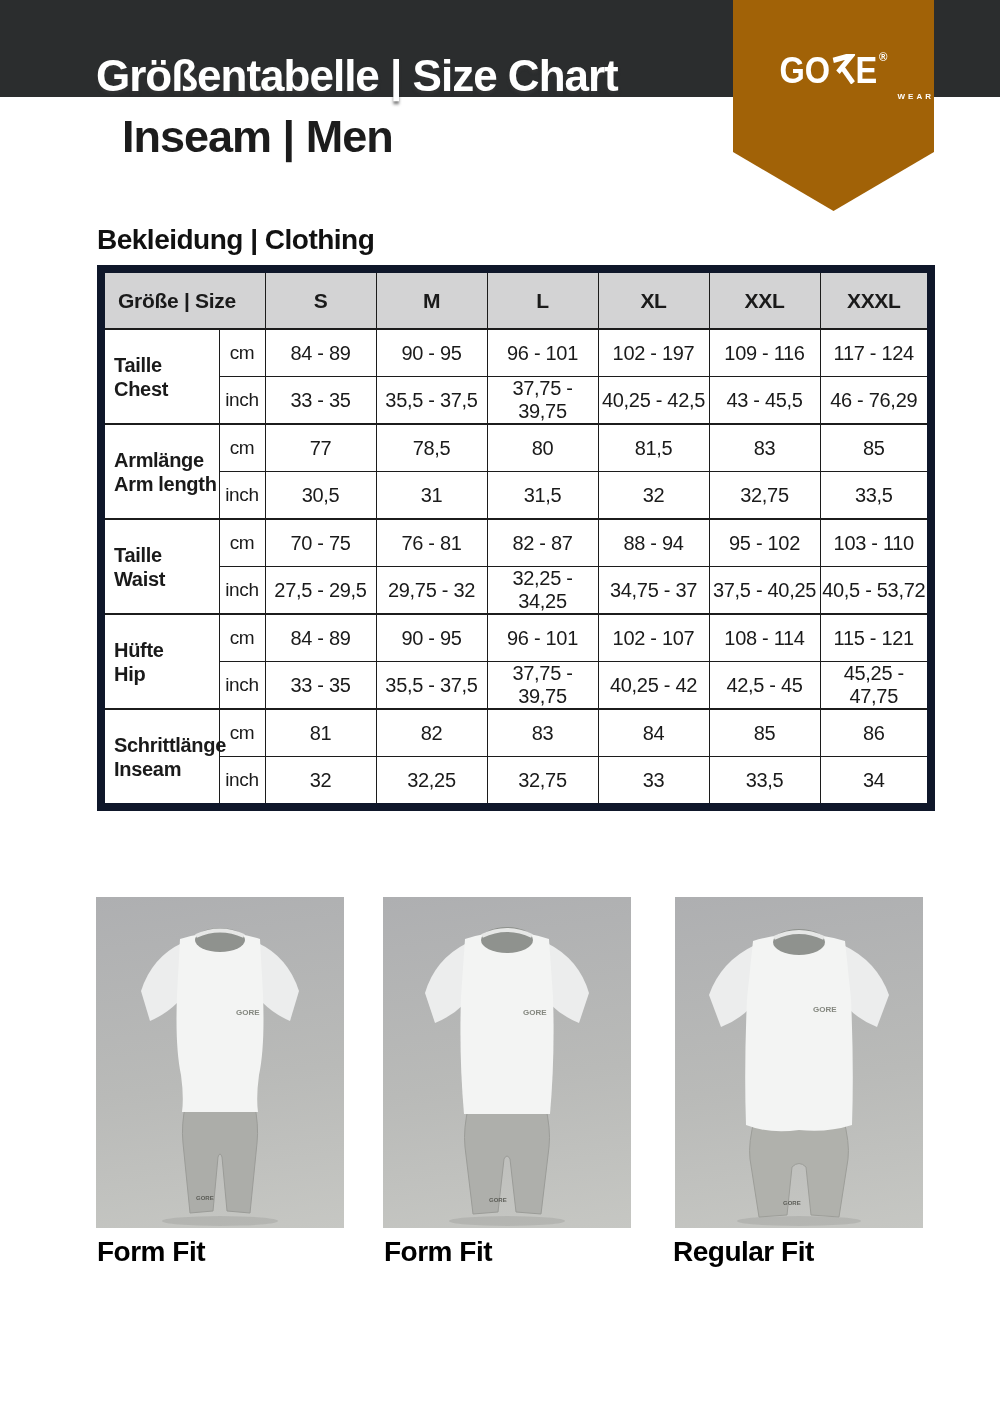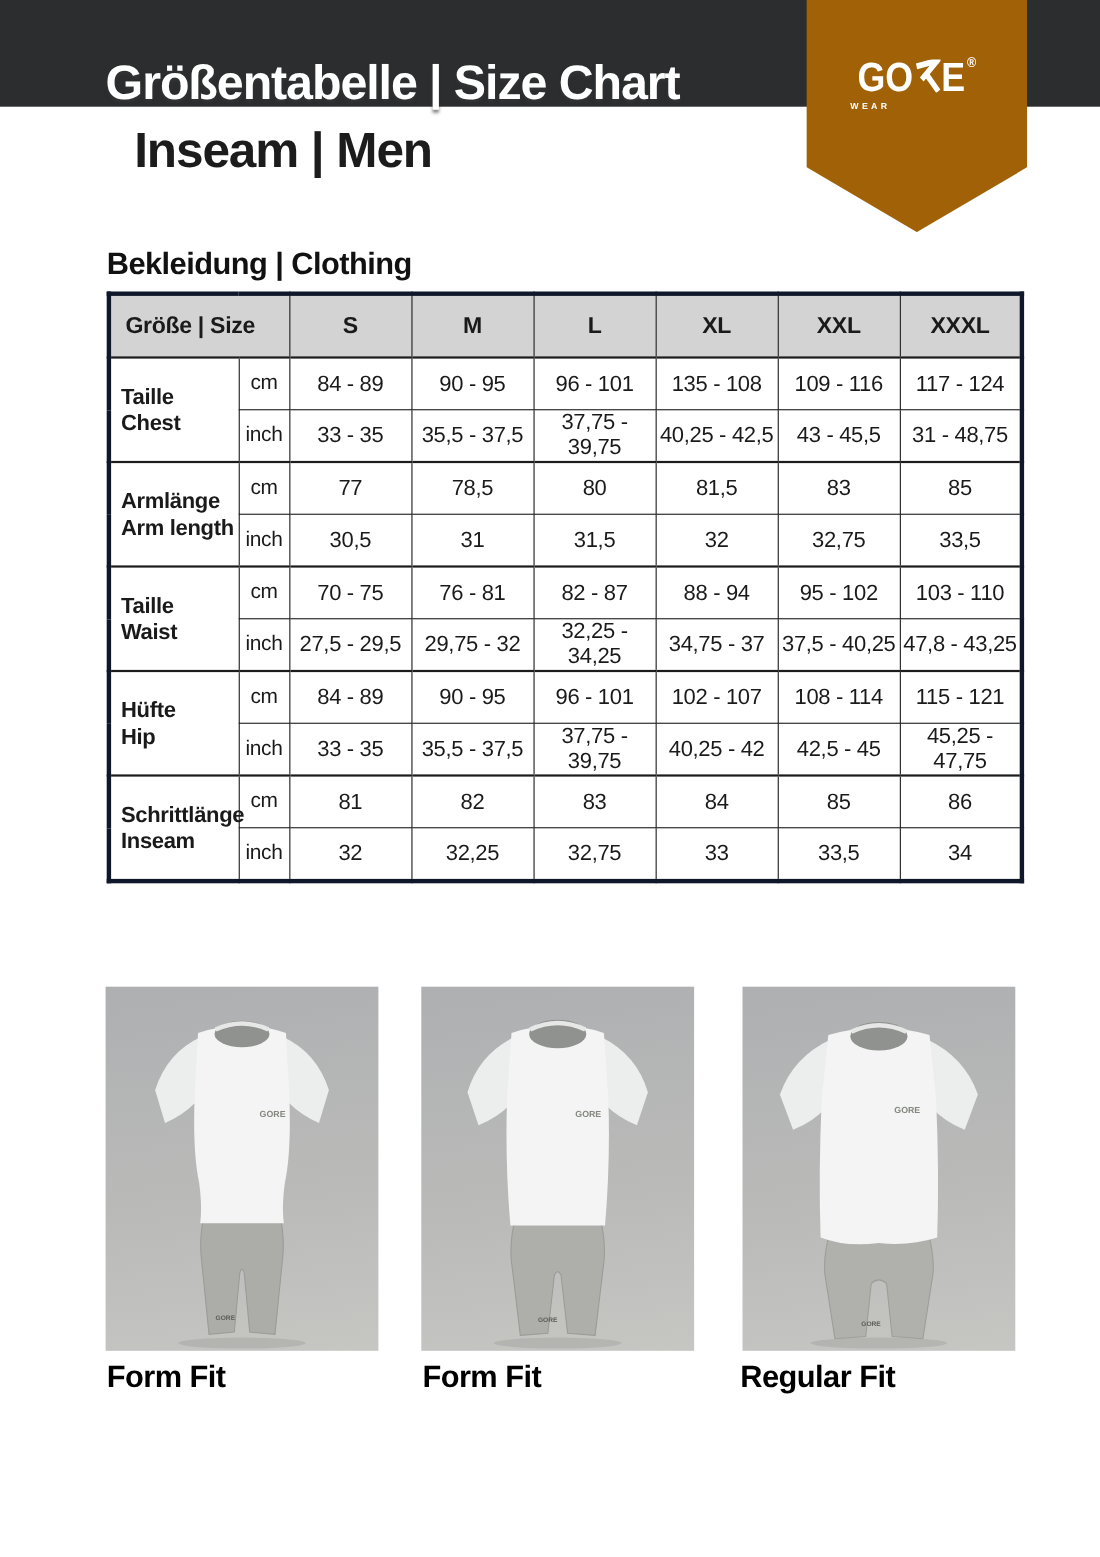--- a/index.html
+++ b/index.html
@@ -25,33 +25,33 @@
     clip-path:polygon(0 0,100% 0,100% 72%,50% 100%,0 72%);z-index:5;
   }
   .logo-row{
     display:flex;align-items:flex-start;justify-content:center;
     margin-top:52px;color:#ffffff;transform:scaleX(.88);
   }
   .logo-letter{font-size:37px;font-weight:bold;line-height:1;letter-spacing:0;}
   .logo-glyph{margin:2px 1px 0 2px;}
   .logo-reg{font-size:13px;font-weight:bold;line-height:1;margin-top:-2px;margin-left:2px;}
   .logo-wear{
-    text-align:left;color:#ffffff;font-size:8px;font-weight:bold;
+    text-align:right;color:#ffffff;font-size:8px;font-weight:bold;
     letter-spacing:3px;margin-top:3px;padding-left:40px;
   }
   
   .section-title{
     position:absolute;left:97px;top:224px;margin:0;
     font-size:28px;font-weight:bold;letter-spacing:-0.5px;color:#111;
   }
   
   .size-table{
     position:absolute;left:97px;top:265px;width:830px;
     border-collapse:collapse;table-layout:fixed;
-    border:4px solid #0f172a;
+    border:8px solid #0f172a;
     padding-left:20px;
   }
   .size-table th,.size-table td{
     border:1.5px solid #1c1c1c;text-align:center;vertical-align:middle;
     font-weight:normal;letter-spacing:-0.3px;padding:0;
   }
   .size-table thead th{background:#d3d3d4;height:55px;font-size:21px;font-weight:bold;}
   .size-table thead th.corner{text-align:left;padding-left:13px;}
   .size-table td{height:46px;font-size:20px;}
   .label-cell{
@@ -122,32 +122,32 @@
     <tbody>
       <tr class="group-start">
         <td rowspan="2" class="label-cell">
           <span>Taille</span><br>
           <span>Chest</span>
         </td>
         <td class="unit-cell">cm</td>
         <td>84 - 89</td>
         <td>90 - 95</td>
         <td>96 - 101</td>
-        <td>135 - 108</td>
+        <td>102 - 197</td>
         <td>109 - 116</td>
         <td>117 - 124</td>
       </tr>
       <tr>
         <td class="unit-cell">inch</td>
         <td>33 - 35</td>
         <td>35,5 - 37,5</td>
         <td>37,75 - 39,75</td>
         <td>40,25 - 42,5</td>
         <td>43 - 45,5</td>
-        <td>31 - 48,75</td>
+        <td>46 - 76,29</td>
       </tr>
 
       <tr class="group-start">
         <td rowspan="2" class="label-cell">
           <span>Armlänge</span><br>
           <span>Arm length</span>
         </td>
         <td class="unit-cell">cm</td>
         <td>77</td>
         <td>78,5</td>
@@ -179,21 +179,21 @@
         <td>95 - 102</td>
         <td>103 - 110</td>
       </tr>
       <tr>
         <td class="unit-cell">inch</td>
         <td>27,5 - 29,5</td>
         <td>29,75 - 32</td>
         <td>32,25 - 34,25</td>
         <td>34,75 - 37</td>
         <td>37,5 - 40,25</td>
-        <td>47,8 - 43,25</td>
+        <td>40,5 - 53,72</td>
       </tr>
 
       <tr class="group-start">
         <td rowspan="2" class="label-cell">
           <span>Hüfte</span><br>
           <span>Hip</span>
         </td>
         <td class="unit-cell">cm</td>
         <td>84 - 89</td>
         <td>90 - 95</td>

